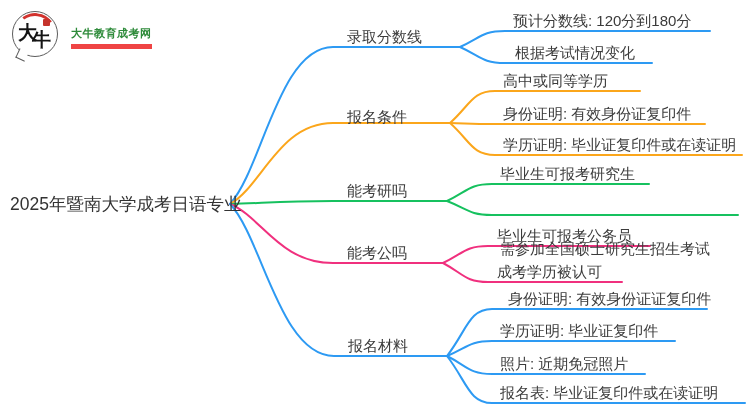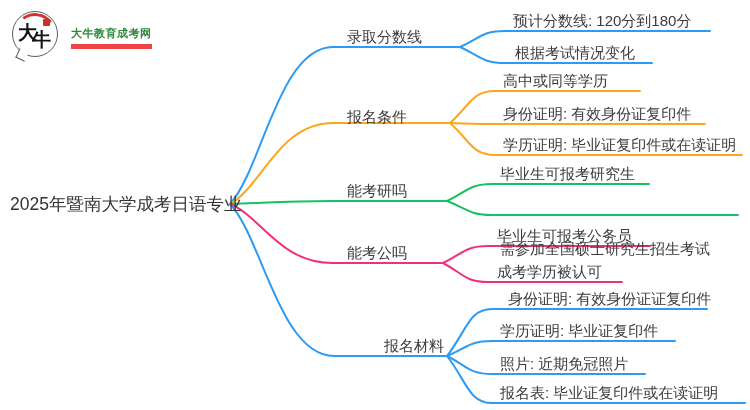--- a/index.html
+++ b/index.html
@@ -98,19 +98,19 @@
       <div class="node" style="left: 347px; top: 108px;">报名条件</div>
       <div class="node" style="left: 503px; top: 72px;">高中或同等学历</div>
       <div class="node" style="left: 503px; top: 105px;">身份证明: 有效身份证复印件</div>
       <div class="node" style="left: 503px; top: 136px;">学历证明: 毕业证复印件或在读证明</div>
       <div class="node" style="left: 347px; top: 182px;">能考研吗</div>
       <div class="node" style="left: 500px; top: 165px;">毕业生可报考研究生</div>
       <div class="node" style="left: 500px; top: 208px; margin-top: 32px;">需参加全国硕士研究生招生考试</div>
       <div class="node" style="left: 347px; top: 244px;">能考公吗</div>
       <div class="node" style="left: 497px; top: 227px;">毕业生可报考公务员</div>
       <div class="node" style="left: 497px; top: 263px;">成考学历被认可</div>
-      <div class="node" style="left: 348px; top: 337px; margin-left: 36px;">报名材料</div>
+      <div class="node" style="left: 348px; top: 337px;">报名材料</div>
       <div class="node" style="left: 508px; top: 290px;">身份证明: 有效身份证证复印件</div>
       <div class="node" style="left: 500px; top: 322px;">学历证明: 毕业证复印件</div>
       <div class="node" style="left: 500px; top: 355px;">照片: 近期免冠照片</div>
       <div class="node" style="left: 500px; top: 384px;">报名表: 毕业证复印件或在读证明</div>
     </div>
 </div>
 
 </body></html>

